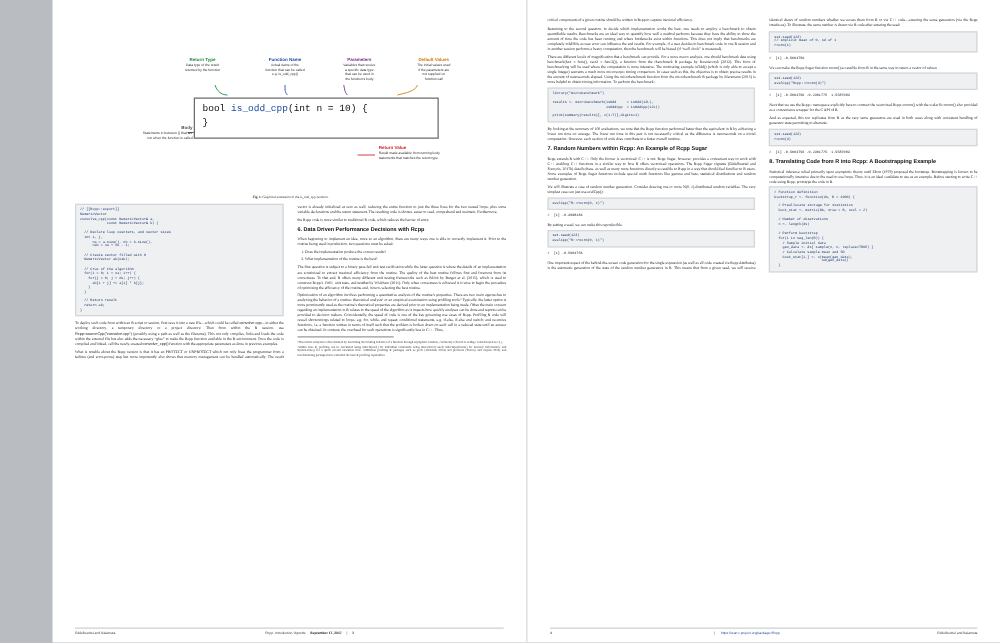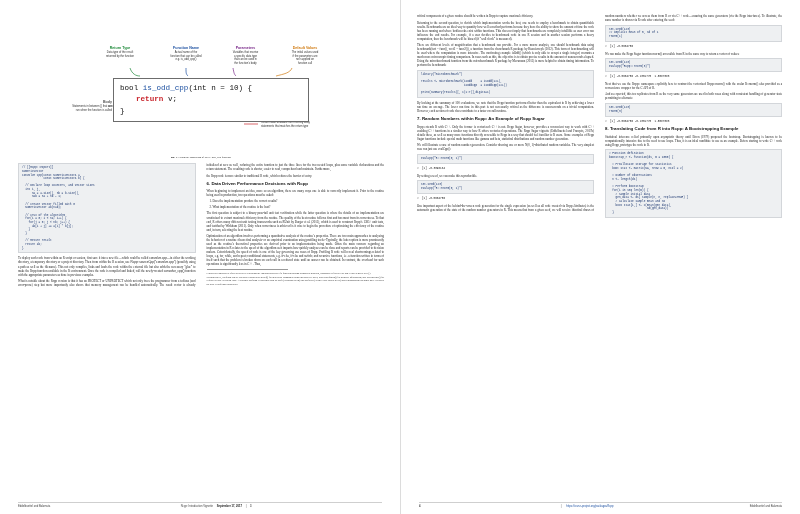--- a/index.html
+++ b/index.html
@@ -15,21 +15,21 @@
     display:flex;
     gap:0px;
   }
   .page{
     position:relative;
     width:400px;height:514px;
     background:#ffffff;
     box-sizing:border-box;
     overflow:hidden;
   }
-  .page.left{padding:14px 16px 16px 18px;}
+  .page.left{padding:14px 16px 16px 18px;margin-left:42px;}
   .page.right{padding:14px 18px 16px 16px;border-left:1px solid #dcdcdc;}
 
   
   .cols{
     column-count:2;
     column-gap:11px;
     font-size:3.05px;
     line-height:1.32;
     text-align:justify;
     color:#1b1b1b;
@@ -193,21 +193,20 @@
       </div>
 
       <div class="ann red" style="left:243px;top:100px;width:96px;">
         <div class="t">Return Value</div>
         <div class="d" style="white-space:pre-line;">Result made available from running body
 statements that matches the return type</div>
       </div>
 
       <div class="codebox">
         <div><span>bool </span><span class="blu">is_odd_cpp</span><span>(int n = 10) {</span></div>
-        <div><span class="ind"></span><span class="ret">return </span><span>v;</span></div>
         <div><span>}</span></div>
       </div>
     </div>
 
     <div class="fignote">
       <b>Fig. 1.</b>
       <span>Graphical annotation of the is_odd_cpp function.</span>
     </div>
 
     <div class="cols">

